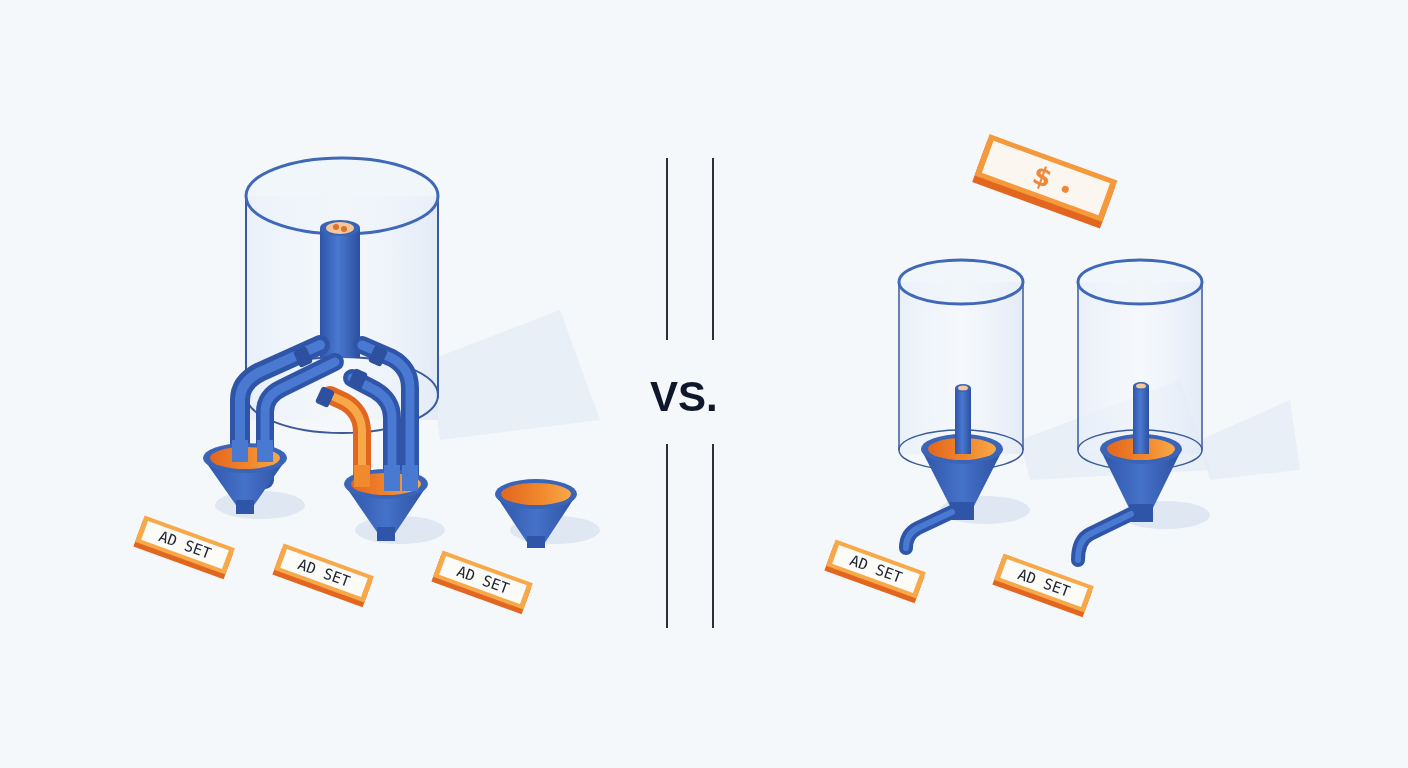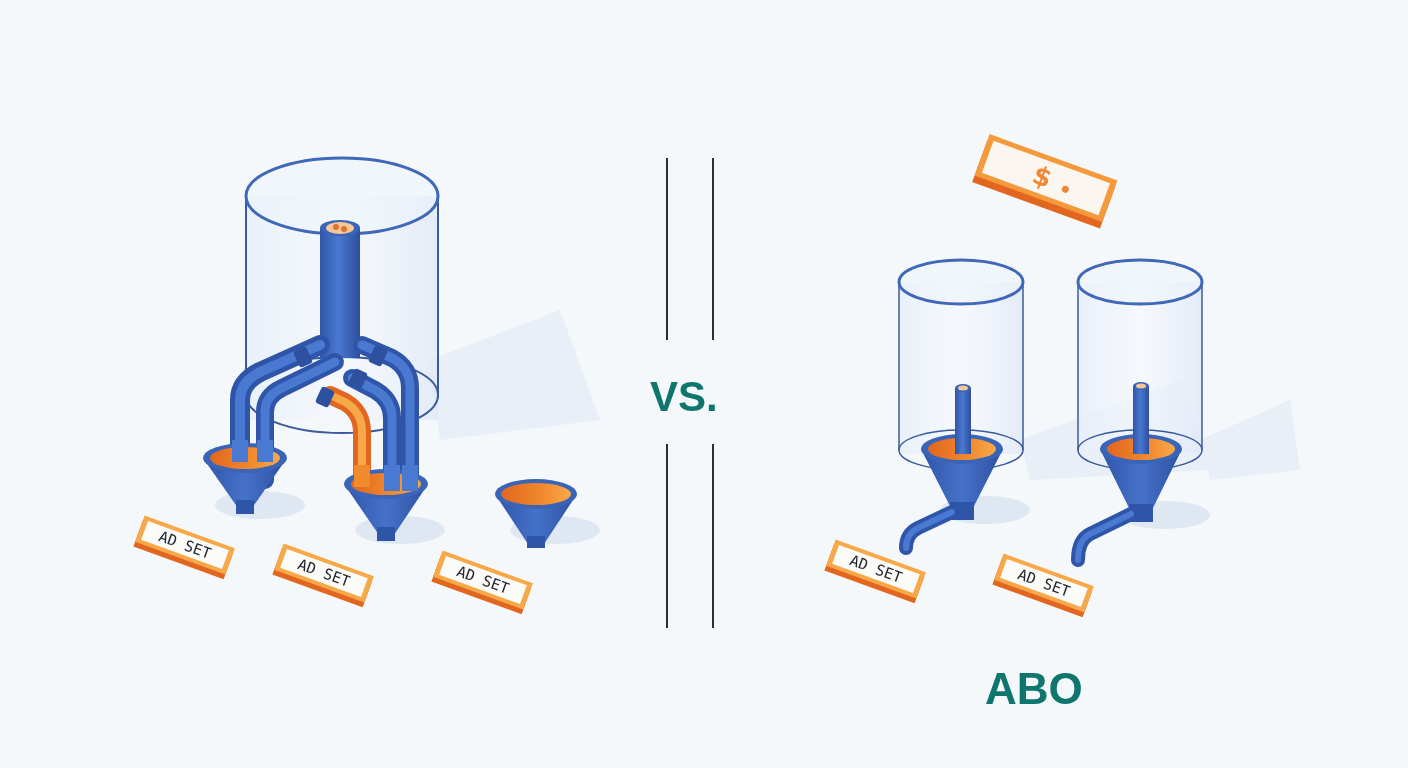--- a/index.html
+++ b/index.html
@@ -4,21 +4,21 @@
 <style>
   html, body { margin: 0; padding: 0; }
   body {
     width: 1408px; height: 768px; overflow: hidden;
     background: #f4f8fb;
     font-family: "Liberation Sans", sans-serif;
     position: relative;
   }
   .stage { position: absolute; left: 0; top: 0; width: 1408px; height: 768px; }
   .label {
-    position: absolute; font-weight: bold; color: #0f766e;
+    position: absolute; font-weight: bold; color: #0f172a;
     font-family: "Liberation Sans", sans-serif;
   }
   .label-cbo { left: 356px; top: 664px; font-size: 44px; letter-spacing: 0px; }
   .label-abo { left: 985px; top: 664px; font-size: 44px; }
   .label-vs  { left: 650px; top: 373px; font-size: 42px; }
   .divider { position: absolute; width: 2px; background: #2b2f3a; }
   .tag-text {
     font-family: "DejaVu Sans Mono", monospace; font-size: 15px; fill: #1f2430;
   }
 </style>
@@ -212,14 +212,13 @@
     </g>
   </svg>
 
   
   <div class="divider" style="left:666px; top:158px; height:182px;"></div>
   <div class="divider" style="left:712px; top:158px; height:182px;"></div>
   <div class="divider" style="left:666px; top:444px; height:184px;"></div>
   <div class="divider" style="left:712px; top:444px; height:184px;"></div>
 
   <div class="label label-vs">VS.</div>
-  <div class="label label-abo">ABO</div>
 </div>
 
 </body></html>

